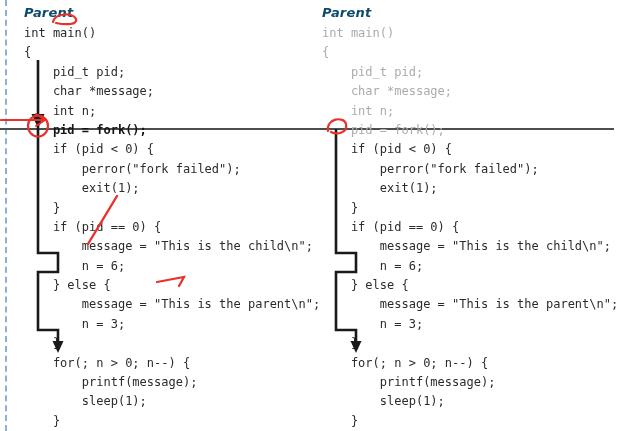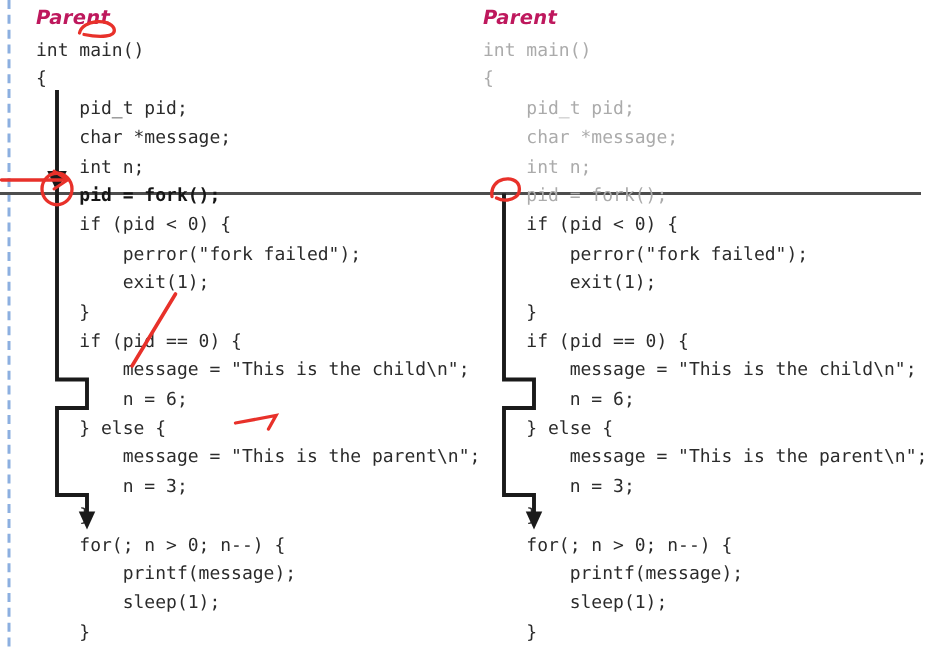--- a/index.html
+++ b/index.html
@@ -46,21 +46,21 @@
   #col-child  { left: 322px; width: 300px; }
 
   .col-title {
     position: absolute;
     top: 5px;
     left: 0;
     font-family: "DejaVu Sans", sans-serif;
     font-size: 13px;
     font-weight: bold;
     font-style: italic;
-    color: #be185d;
+    color: #0c4a6e;
     letter-spacing: .2px;
     white-space: pre;
   }
 
   
   .code {
     position: absolute;
     top: 24px;
     left: 0;
     font-family: "DejaVu Sans Mono", monospace;

